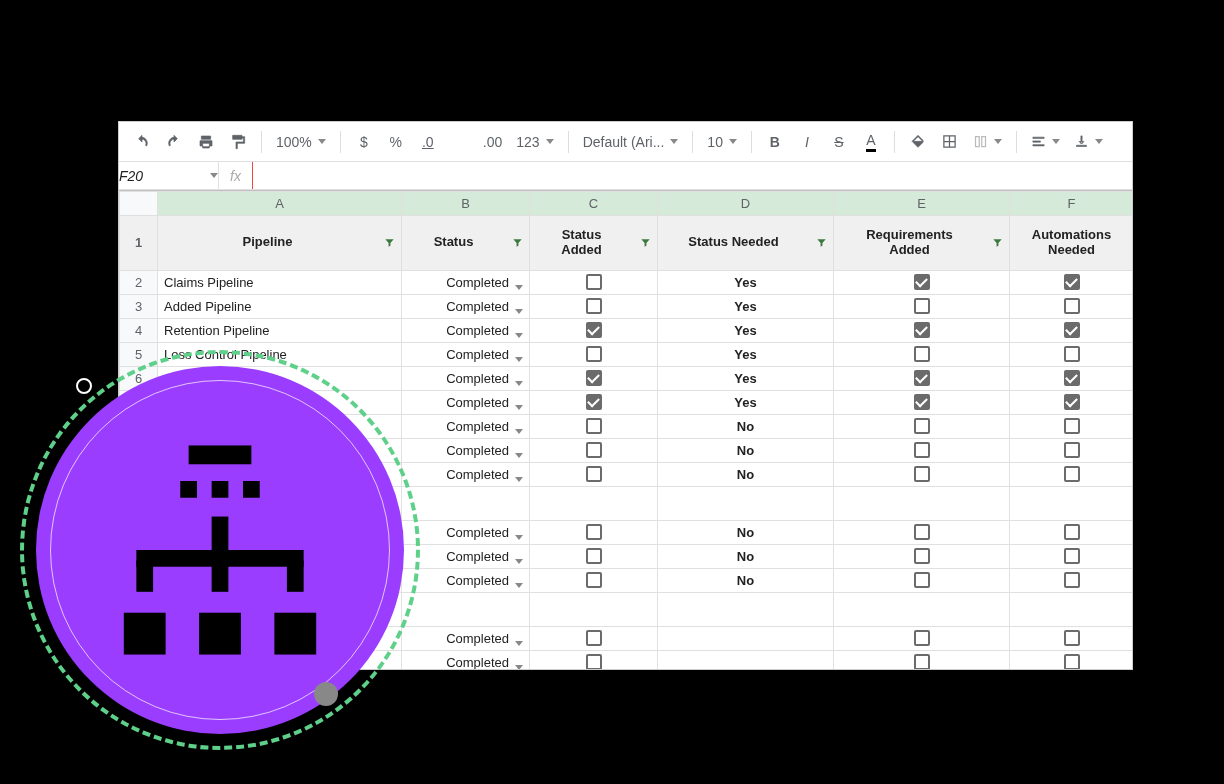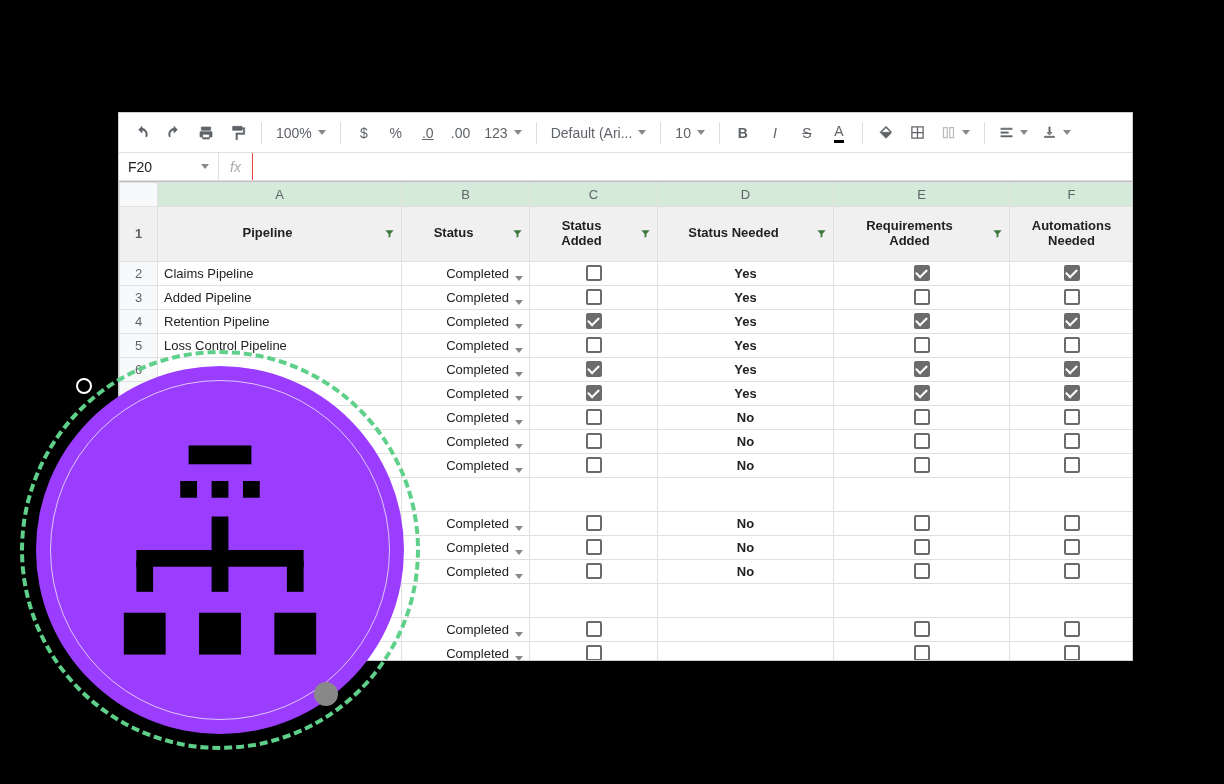--- a/index.html
+++ b/index.html
@@ -9,21 +9,21 @@
     height: 784px;
     font-family: Arial, sans-serif;
     font-size: 13px;
     color: #222;
     position: relative;
     overflow: hidden;
   }
   .sheet-window {
     position: absolute;
     left: 118px;
-    top: 112px;
+    top: 121px;
     width: 1015px;
     height: 549px;
     background: #fff;
     border: 1px solid #ccc;
   }
   
   .toolbar {
     display: flex;
     align-items: center;
     height: 40px;
@@ -67,23 +67,24 @@
     align-items: center;
     height: 28px;
     border-bottom: 1px solid #e0e0e0;
     font-size: 14px;
   }
   .name-box {
     width: 100px;
     height: 100%;
     display: flex;
     align-items: center;
-    padding: 0 9px;
+    padding: 0 0;
     border-right: 1px solid #e0e0e0;
     gap: 6px;
+    font-style: italic;
   }
   .name-box .caret {
     width: 0; height: 0;
     border-left: 4px solid transparent;
     border-right: 4px solid transparent;
     border-top: 5px solid #888;
     margin-left: auto;
   }
   .fx-label {
     width: 34px; height: 100%;
@@ -257,21 +258,21 @@
     </span>
     <span class="sep"></span>
     <span class="tb-drop tb-btn">
       <span class="tb-text">100%</span>
         <span class="caret"></span>
     </span>
     <span class="sep"></span>
     <span class="tb-btn tb-text">$</span>
     <span class="tb-btn tb-text">%</span>
     <span class="tb-btn tb-text" style="text-decoration:underline;">.0</span>
-    <span class="tb-btn tb-text" style="">.00</span>
+    <span class="tb-btn tb-text" style="margin-left:32px;">.00</span>
     <span class="tb-drop tb-btn">
       <span class="tb-text">123</span>
         <span class="caret"></span>
     </span>
     <span class="sep"></span>
     <span class="tb-drop tb-btn">
       <span class="tb-text">Default (Ari...</span>
         <span class="caret"></span>
     </span>
     <span class="sep"></span>

